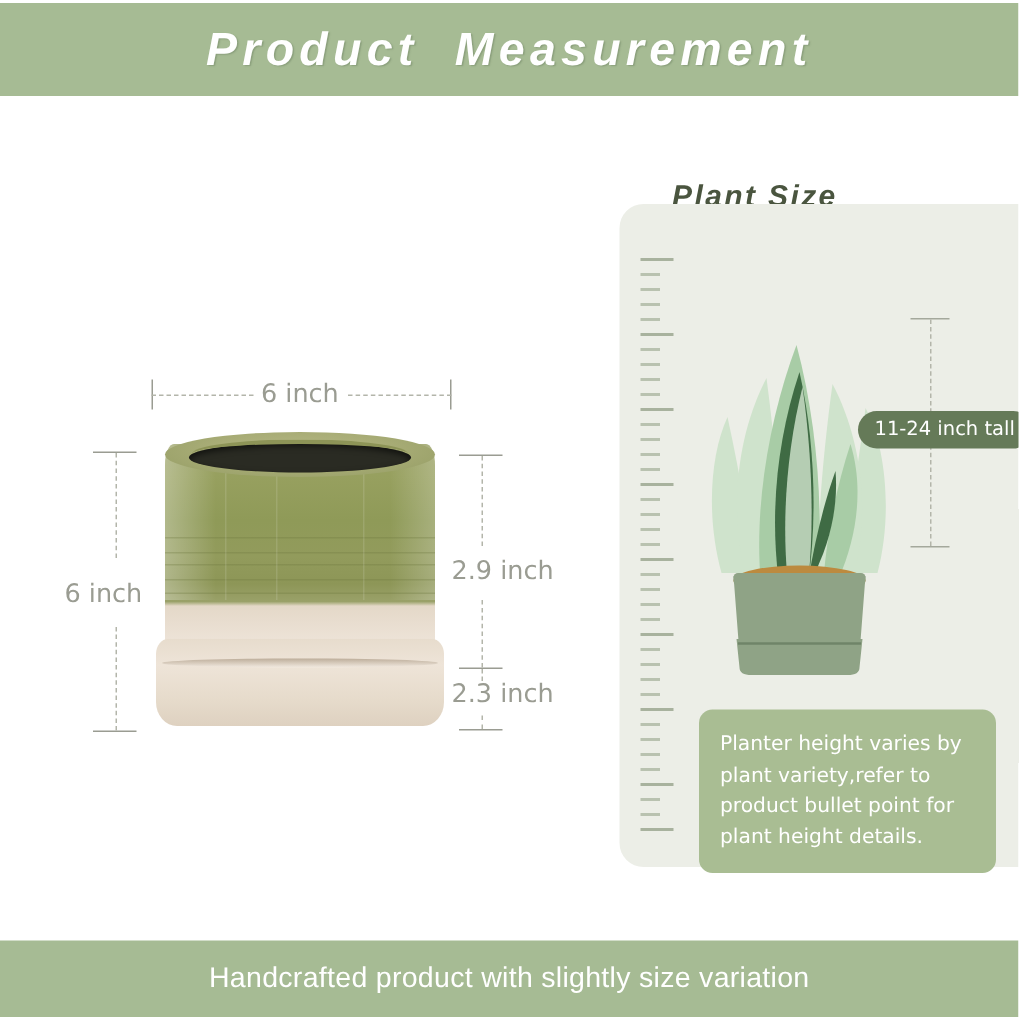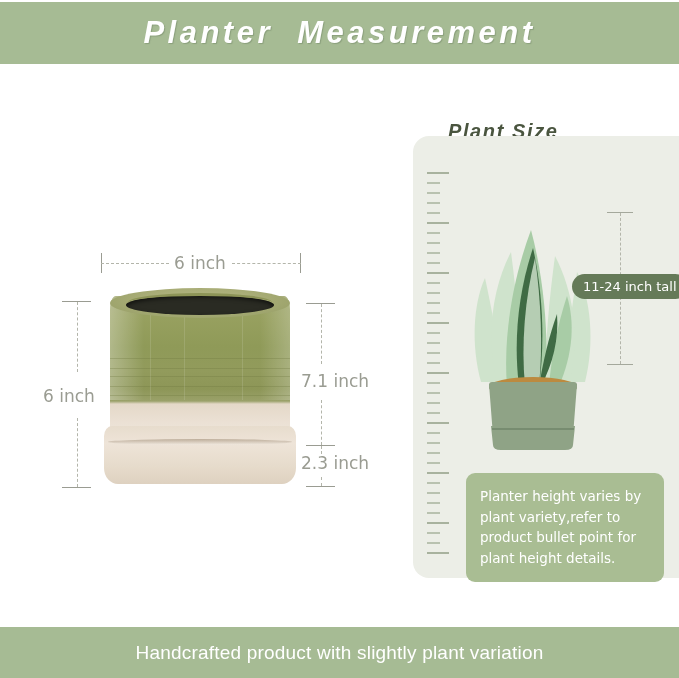--- a/index.html
+++ b/index.html
@@ -266,21 +266,21 @@
     color: #ffffff;
     font-size: 13.5px;
     line-height: 1.52;
     font-family: "DejaVu Sans", sans-serif;
   }
 </style>
 </head>
 <body>
 
 <div class="banner banner-top">
-  <span class="banner-text">Planter  Measurement</span>
+  <span class="banner-text">Product  Measurement</span>
 </div>
 
 <div>
   <div class="cap-v" style="left:101px; top:253px; height:20px;"></div>
   <div class="cap-v" style="left:300px; top:253px; height:20px;"></div>
   <div class="dashed-h" style="left:101px; top:263px; width:68px;"></div>
   <div class="dashed-h" style="left:232px; top:263px; width:69px;"></div>
   <div class="dim-label" style="left:174px; top:253px;">6 inch</div>
 </div>
 
@@ -290,21 +290,21 @@
   <div class="dashed-v" style="left:77px; top:302px; height:70px;"></div>
   <div class="dashed-v" style="left:77px; top:418px; height:69px;"></div>
   <div class="dim-label" style="left:43px; top:386px;">6 inch</div>
 </div>
 
 <div>
   <div class="cap-h" style="left:306px; top:303px; width:29px;"></div>
   <div class="cap-h" style="left:306px; top:445px; width:29px;"></div>
   <div class="dashed-v" style="left:321px; top:304px; height:60px;"></div>
   <div class="dashed-v" style="left:321px; top:400px; height:45px;"></div>
-  <div class="dim-label" style="left:301px; top:371px;">7.1 inch</div>
+  <div class="dim-label" style="left:301px; top:371px;">2.9 inch</div>
 </div>
 
 <div>
   <div class="cap-h" style="left:306px; top:486px; width:29px;"></div>
   <div class="dashed-v" style="left:321px; top:446px; height:8px;"></div>
   <div class="dashed-v" style="left:321px; top:477px; height:9px;"></div>
   <div class="dim-label" style="left:301px; top:453px;">2.3 inch</div>
 </div>
 
 <div id="pot-photo">
@@ -404,14 +404,14 @@
 <div>
   <div class="cap-h plant-cap" id="plant-dim-cap-top"></div>
   <div class="cap-h plant-cap" id="plant-dim-cap-bottom"></div>
   <div class="dashed-v" id="plant-dim-line"></div>
   <div id="plant-badge">11-24 inch tall</div>
 </div>
 
 <div id="note-box">Planter height varies by plant variety,refer to product bullet point for plant height details.</div>
 
 <div class="banner banner-bottom">
-  <span class="banner-text">Handcrafted product with slightly plant variation</span>
+  <span class="banner-text">Handcrafted product with slightly size variation</span>
 </div>
 
 </body></html>

